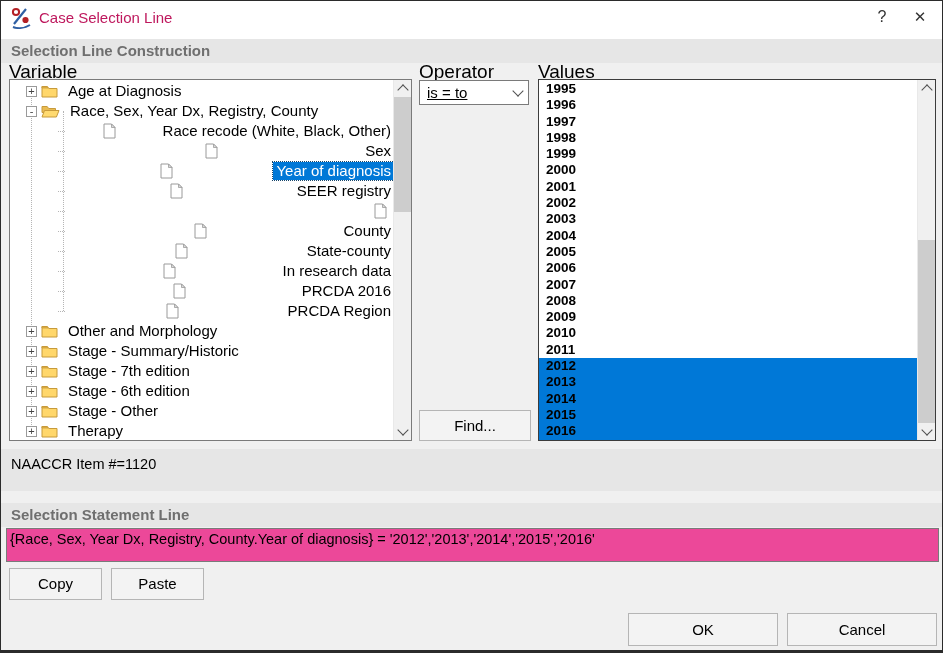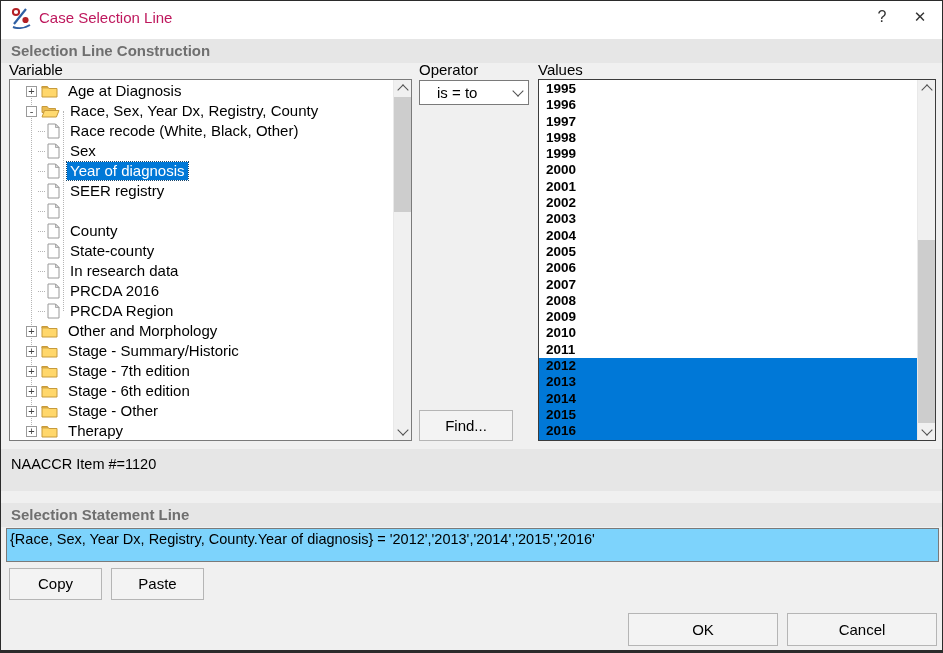--- a/index.html
+++ b/index.html
@@ -20,77 +20,77 @@
   .title-text{position:absolute;left:38px;top:8px;font-size:15px;color:#be185d;}
   .tb-btn{position:absolute;top:4px;width:28px;height:24px;text-align:center;line-height:24px;font-size:16px;color:#333;cursor:default;}
   .tb-help{right:46px;}
   .tb-close{right:8px;font-size:15px;}
   
   .band{position:absolute;left:0;right:0;height:24px;background:var(--band-bg);
         color:var(--band-text);font-weight:bold;font-size:15px;line-height:24px;padding-left:10px;box-sizing:border-box;}
   .band1{top:38px;}
   .band2{top:502px;}
   
-  .col-label{position:absolute;top:60px;font-size:15px;color:#000;}
+  .col-label{position:absolute;top:60px;font-size:19px;color:#000;}
   .lbl-variable{left:8px;}
   .lbl-operator{left:418px;}
   .lbl-values{left:537px;}
   
   .treebox{position:absolute;left:8px;top:78px;width:403px;height:362px;background:#fff;
            border:1px solid #7a7a7a;box-sizing:border-box;overflow:hidden;}
   .tree-body{position:absolute;left:0;top:1px;right:17px;bottom:0;}
   .tree-row{height:20px;display:flex;align-items:center;white-space:nowrap;position:relative;}
   .tree-row.lvl0{padding-left:16px;}
-  .tree-row.lvl1{padding-left:28px;}
+  .tree-row.lvl1{padding-left:48px;justify-content:space-between;}
   .expand-box{width:11px;height:11px;border:1px solid #9a9a9a;background:#fff;box-sizing:border-box;
               font-size:11px;line-height:8px;text-align:center;color:#444;margin-right:4px;flex:0 0 auto;}
   .stub{width:7px;border-top:1px dotted #b5b5b5;height:0;margin-right:2px;flex:0 0 auto;}
   .tree-icon{margin-right:7px;flex:0 0 auto;display:none;}
   .tree-row.t-folder .ic-folder{display:inline;}
   .tree-row.t-folder-open .ic-folder-open{display:inline;}
   .tree-row.t-leaf .ic-leaf{display:inline;}
   .tree-label{font-size:15px;color:#000;padding:0 3px;line-height:18px;}
   .tree-row.selected .tree-label{background:var(--sel);color:#fff;outline:1px dotted #18466b;}
   .guide{position:absolute;border-left:1px dotted #b5b5b5;width:0;}
   .guide-root{left:21px;top:10px;height:340px;}
   .guide-child{left:53px;top:30px;height:200px;}
   
   .combo{position:absolute;left:418px;top:79px;width:110px;height:25px;background:#fff;
          border:1px solid #7a7a7a;box-sizing:border-box;display:flex;align-items:center;}
-  .combo-text{flex:1;padding-left:17px;font-size:15px;}
+  .combo-text{flex:1;padding-left:7px;font-size:15px;text-decoration:underline;}
   .combo-arrow{width:20px;display:flex;justify-content:center;}
   
   .chev{width:7px;height:7px;border-left:1.5px solid #505050;border-bottom:1.5px solid #505050;display:inline-block;}
   .chev.up{transform:rotate(135deg);margin-top:3px;}
   .chev.down{transform:rotate(-45deg);margin-bottom:3px;}
   
   .btn{position:absolute;background:#f3f3f3;border:1px solid #b5b5b5;box-sizing:border-box;
        font-size:15px;color:#000;text-align:center;font-family:"Liberation Sans",sans-serif;cursor:default;}
-  .btn-find{left:418px;top:409px;width:94px;height:31px;line-height:29px;}
+  .btn-find{left:418px;top:409px;width:112px;height:31px;line-height:29px;}
   .btn-copy{left:8px;top:567px;width:93px;height:32px;line-height:30px;}
   .btn-paste{left:110px;top:567px;width:93px;height:32px;line-height:30px;}
   .btn-ok{left:627px;top:612px;width:150px;height:33px;line-height:31px;}
   .btn-cancel{left:786px;top:612px;width:150px;height:33px;line-height:31px;}
   
   .valuesbox{position:absolute;left:537px;top:78px;width:398px;height:362px;background:#fff;
              border:1px solid #3c3c3c;box-sizing:border-box;overflow:hidden;font-weight:bold;}
   .values-body{position:absolute;left:0;top:1px;right:17px;bottom:0;}
   .value-row{height:16.3px;line-height:16.3px;font-size:13.5px;padding-left:7px;color:#000;}
   .value-row.selected{background:var(--sel);color:#000000;}
   
   .vscroll{position:absolute;top:0;right:0;bottom:0;width:17px;background:#f0f0f0;border-left:1px solid #e9e9e9;}
   .sb-btn{position:absolute;left:0;right:0;height:17px;display:flex;align-items:center;justify-content:center;background:#f0f0f0;}
   .sb-top{top:0;}
   .sb-bottom{bottom:0;}
   .sb-thumb{position:absolute;left:0;right:0;background:#cdcdcd;}
   
   .naaccr-band{position:absolute;left:0;right:0;top:448px;height:42px;background:var(--band-bg);
                font-size:14.5px;color:#000;padding:7px 0 0 10px;box-sizing:border-box;}
   
-  .stmt-input{position:absolute;left:5px;top:527px;width:933px;height:34px;background:#7dd3fc;
+  .stmt-input{position:absolute;left:5px;top:527px;width:933px;height:34px;background:#ec4899;
               border:1px solid #7a7a7a;box-sizing:border-box;font-family:"Liberation Sans",sans-serif;
               font-size:14.5px;color:#000;padding:2px 4px 14px 3px;outline:none;}
 </style>
 </head>
 <body>
 
 <div class="dialog">
 
   <div class="titlebar">
     <svg class="app-icon" viewBox="0 0 22 22">

